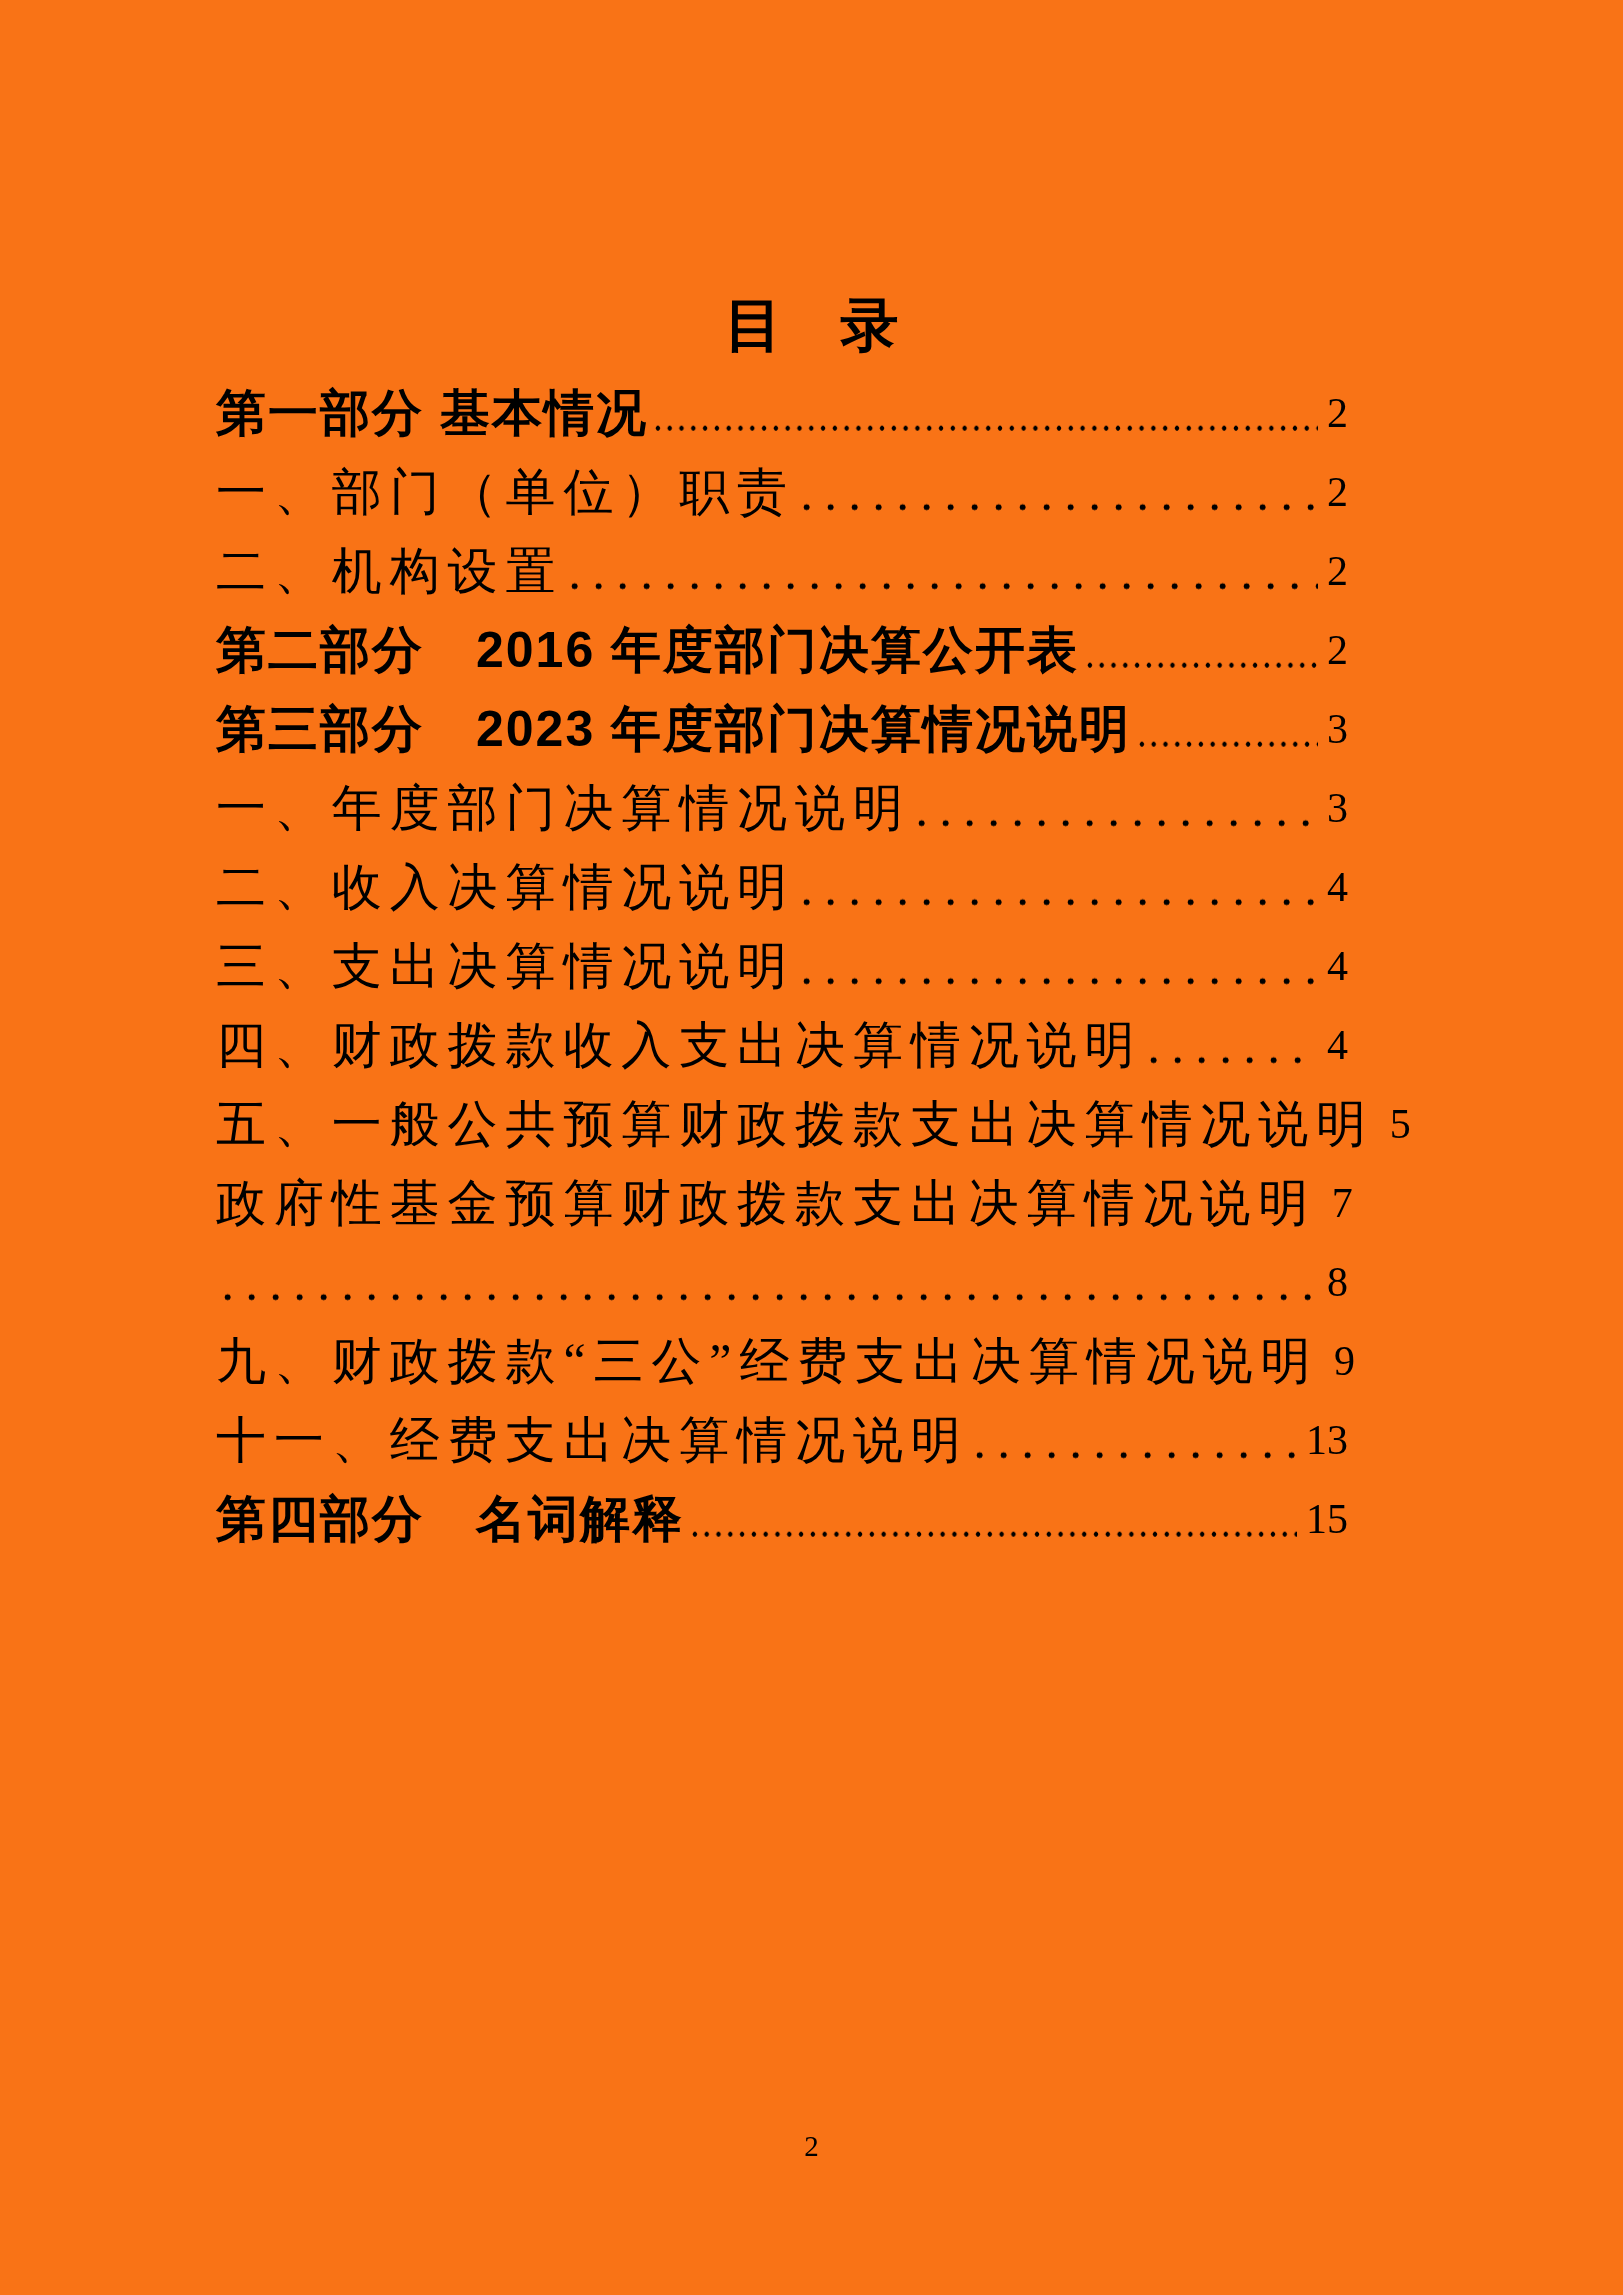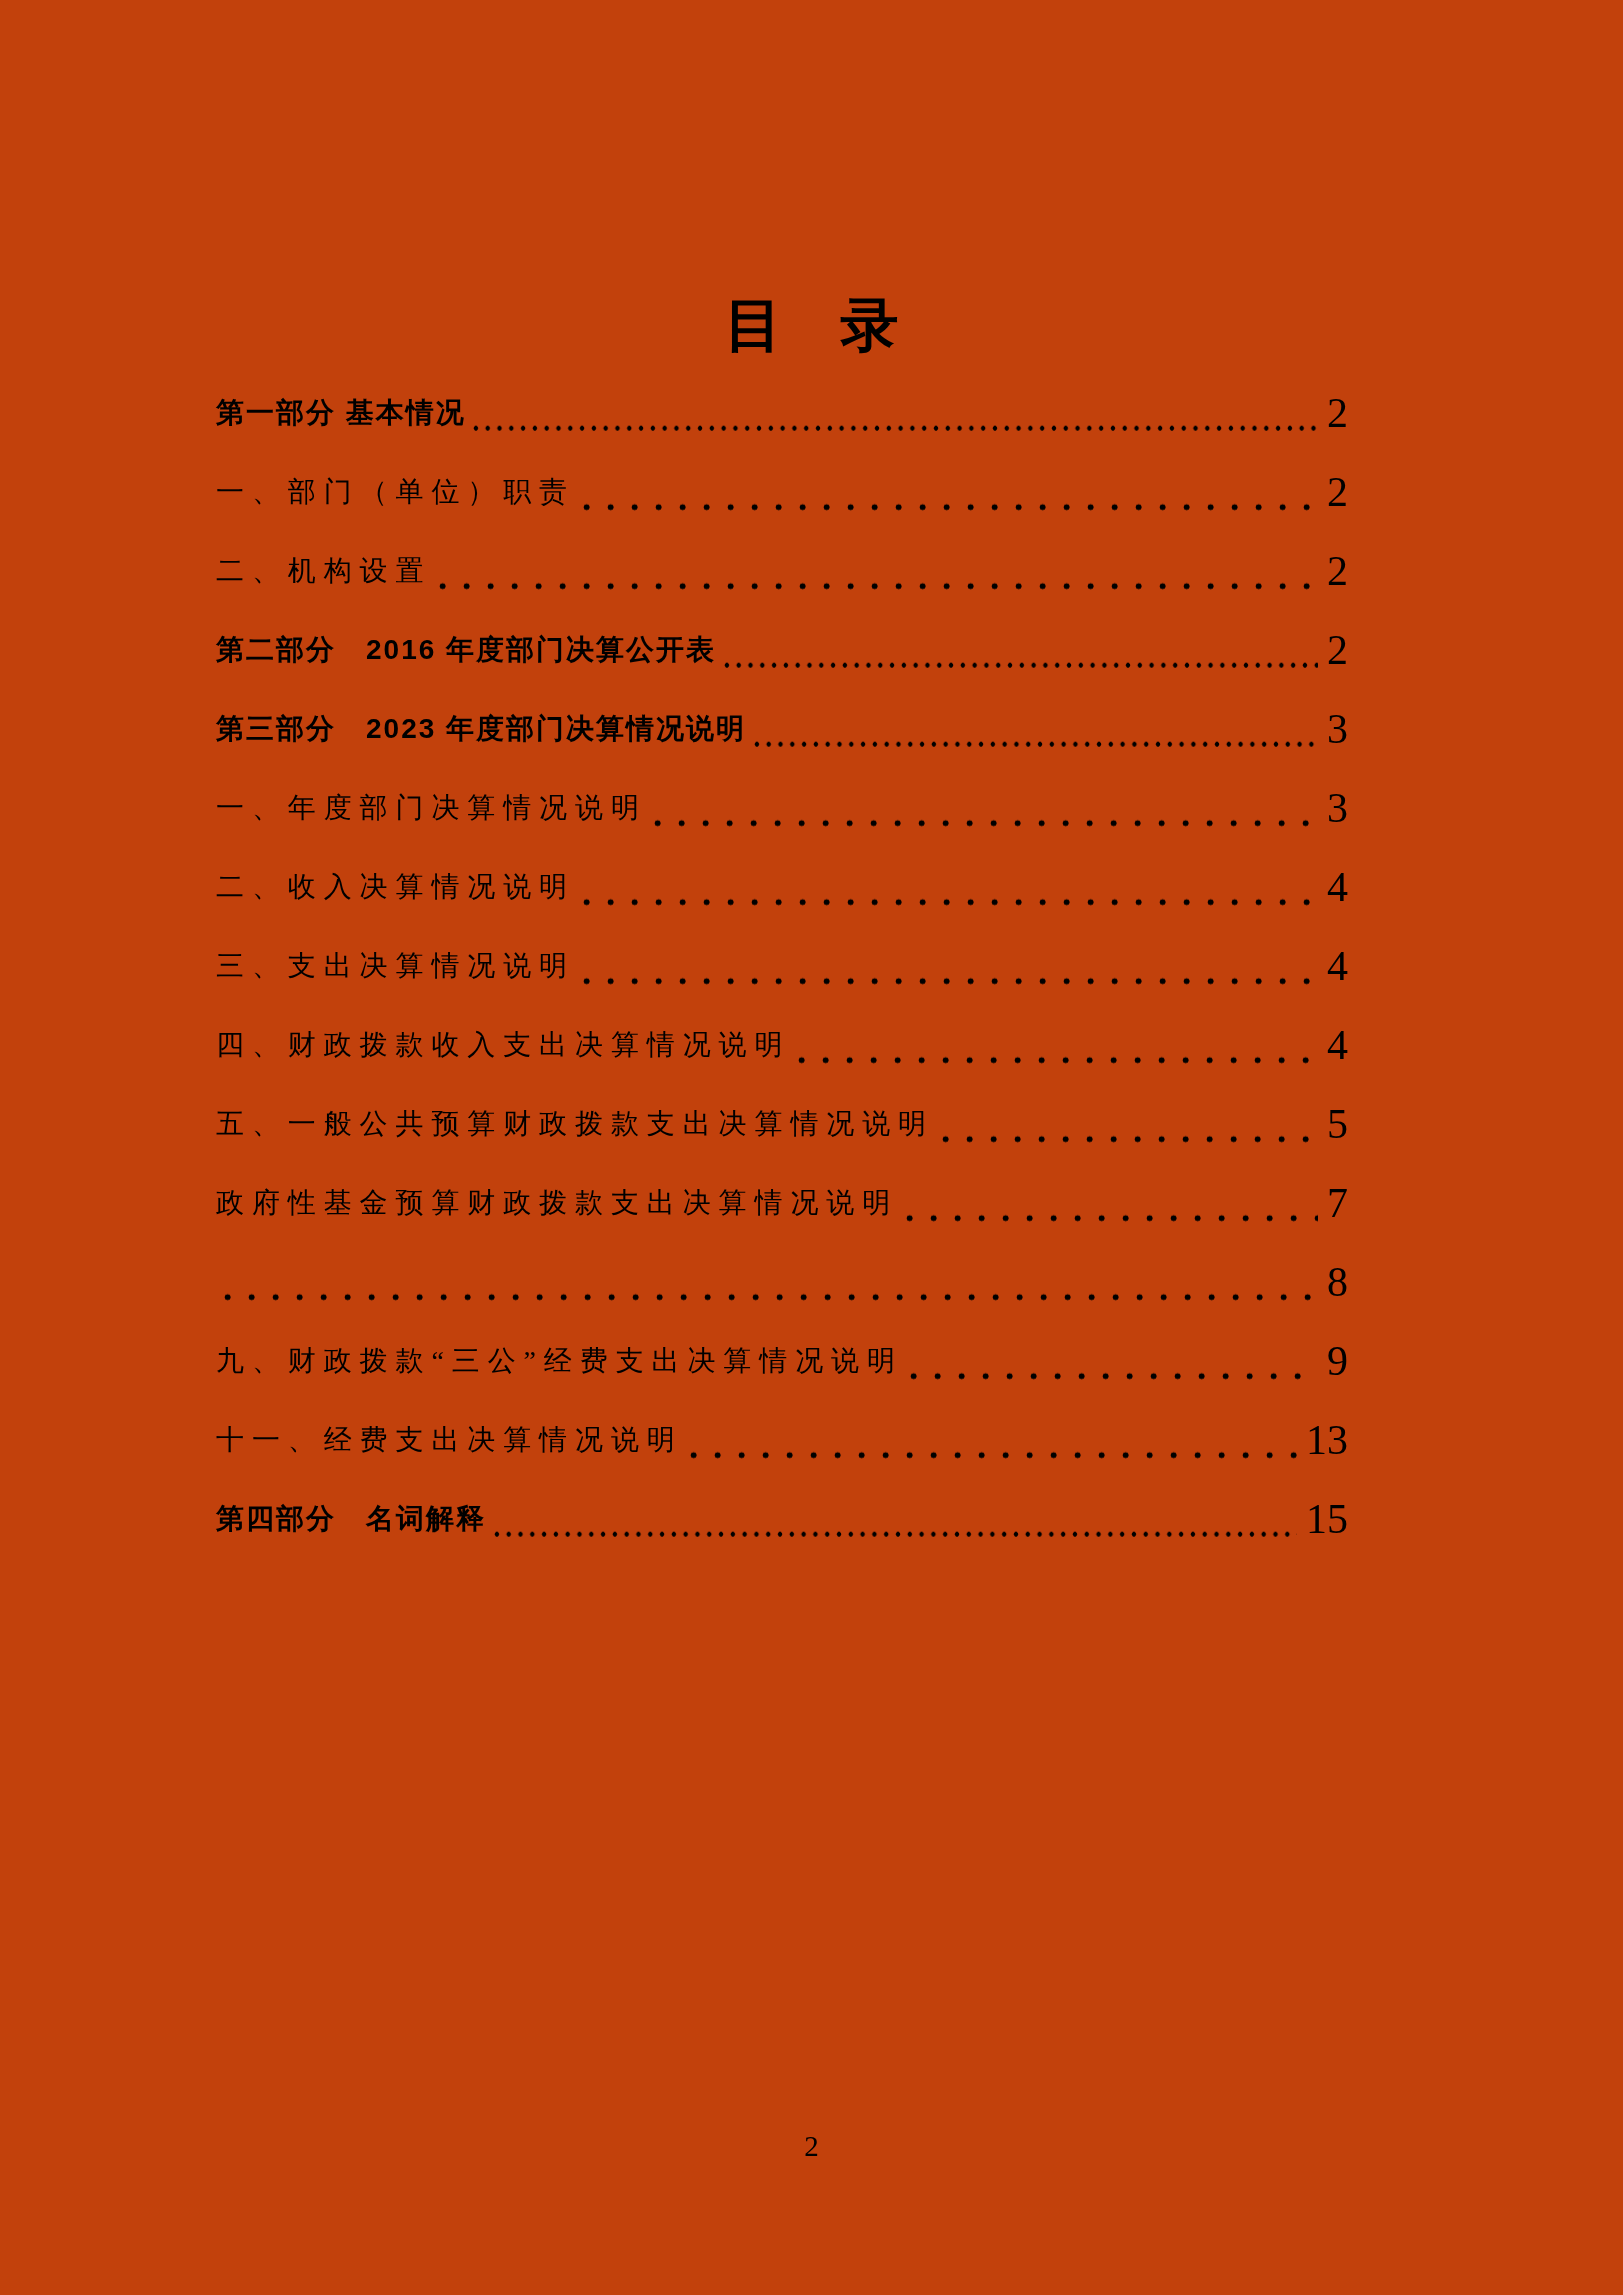--- a/index.html
+++ b/index.html
@@ -4,21 +4,21 @@
 <style>
   html, body {
     margin: 0;
     padding: 0;
     background: #ffffff;
   }
   .page {
     position: relative;
     width: 1623px;
     height: 2295px;
-    background: #c2410c;
+    background: #f97316;
     color: #000000;
     overflow: hidden;
     font-family: "Liberation Serif", serif;
   }
   .doc-title {
     position: absolute;
     top: 296px;
     left: 0;
     width: 100%;
     margin: 0;
@@ -37,21 +37,21 @@
     top: 373px;
   }
   .toc-row {
     display: flex;
     align-items: center;
     height: 79px;
     width: 100%;
   }
   .toc-label {
     flex: 0 0 auto;
-    font-size: 28px;
+    font-size: 50px;
     line-height: 1;
     white-space: pre;
   }
   .toc-row.bold .toc-label {
     font-family: "Liberation Sans", sans-serif;
     font-weight: 700;
     letter-spacing: 2px;
   }
   .toc-row.normal .toc-label {
     font-family: "Liberation Serif", serif;

